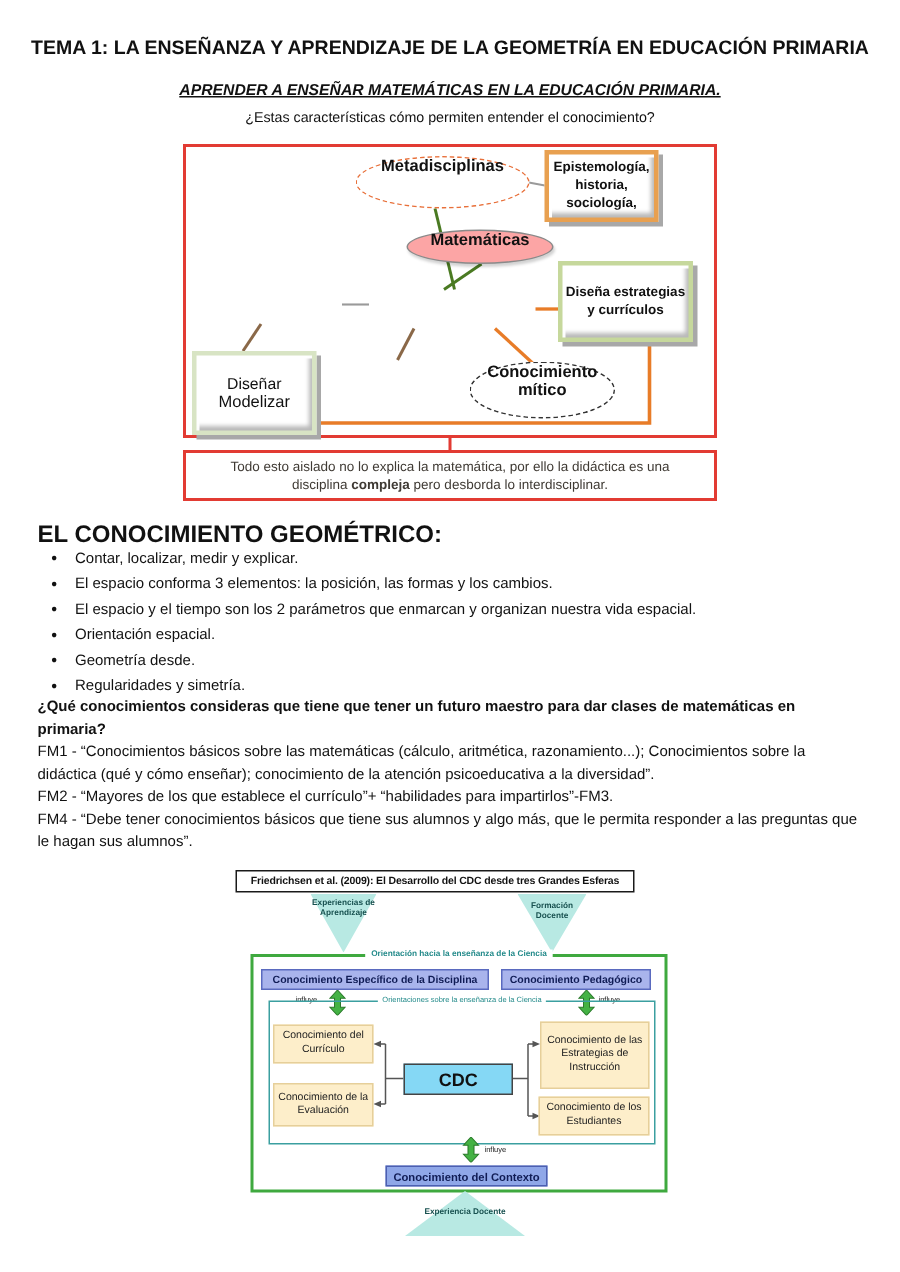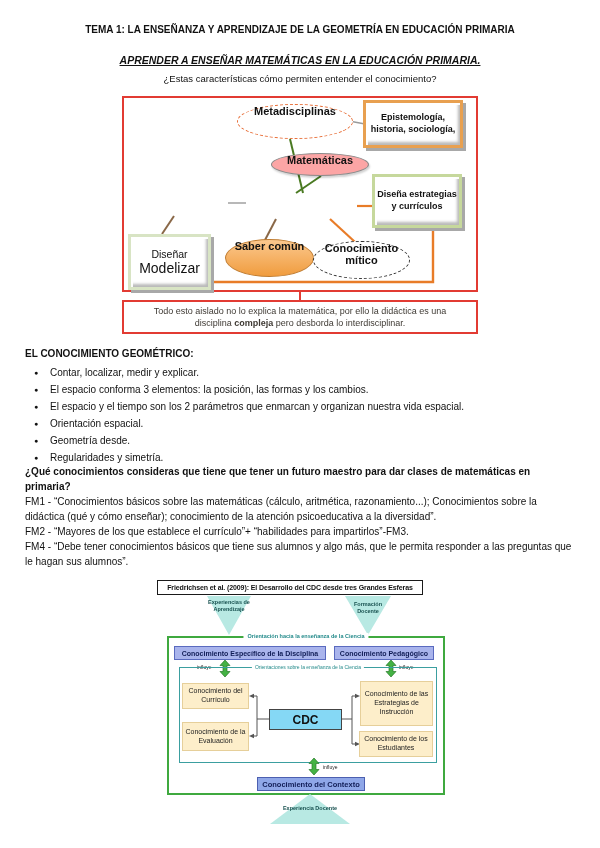--- a/index.html
+++ b/index.html
@@ -1,53 +1,53 @@
 <!DOCTYPE html>
 <html><head>
 <meta charset="utf-8">
 <style>
   html,body{margin:0;padding:0;background:#fff;}
   .page{position:relative;width:600px;height:848px;background:#fff;overflow:hidden;
         font-family:"Liberation Sans","DejaVu Sans",sans-serif;color:#111;}
   .abs{position:absolute;}
 
   
-  .doc-title{top:24px;left:0;right:0;font-size:10px;font-weight:bold;text-align:center;}
+  .doc-title{top:24px;left:0;right:0;font-size:13px;font-weight:bold;text-align:center;}
   .doc-subtitle{top:54px;left:0;right:0;font-size:10.5px;font-weight:bold;text-decoration:underline;text-align:center;font-style:italic;}
   .doc-question{top:73px;left:0;right:0;font-size:9.5px;text-align:center;}
 
   
   .cmap{top:96px;left:122px;width:356px;height:196px;border:2px solid #e23b33;box-sizing:border-box;background:#fff;}
   .cmap svg{position:absolute;left:0;top:0;width:100%;height:100%;}
   .ell{position:absolute;border-radius:50%;display:flex;align-items:flex-start;justify-content:center;
        text-align:center;font-weight:bold;font-size:11px;line-height:1.1;background:#fff;box-sizing:border-box;}
   .ell-meta{left:113px;top:6px;width:116px;height:35px;border:1.5px dashed #e8703a;}
   .ell-mate{left:147px;top:55px;width:98px;height:23px;border:1.2px solid #8a8a8a;background:#fca5a5;box-shadow:1px 2px 2px rgba(0,0,0,.18);}
   .ell-inge{left:14px;top:85px;width:92px;height:40px;border:1.5px dashed #a06a48;}
   .ell-saber{left:101px;top:141px;width:89px;height:38px;border:1.5px solid #c07c30;
              background:linear-gradient(#fbc88e,#f09c3e);}
   .ell-mitico{left:189px;top:143px;width:97px;height:38px;border:1.5px dashed #333;}
   .didactica{left:122px;top:95px;width:111px;height:26px;background:#c9d2a3;border:1px solid #8a8a6a;
              display:flex;align-items:center;justify-content:center;font-weight:bold;font-size:14.5px;letter-spacing:.5px;
              box-shadow:inset 1px 1px 0 #e9edd2,inset -1px -2px 0 #9aa37a,2px 2px 2px rgba(0,0,0,.25);box-sizing:border-box;}
   .bevel{position:absolute;background:#fff;box-sizing:border-box;display:flex;flex-direction:column;
          align-items:center;justify-content:center;text-align:center;
          box-shadow:3px 3px 0 #a8a8a8,inset 2px 2px 0 rgba(255,255,255,.95),inset -2px -3px 3px rgba(0,0,0,.28);}
-  .bevel-epi{left:239px;top:2px;width:100px;height:48px;border:3px solid #e8a050;font-weight:bold;font-size:9px;line-height:1.3;}
+  .bevel-epi{left:239px;top:2px;width:76px;height:48px;border:3px solid #e8a050;font-weight:bold;font-size:9px;line-height:1.3;}
   .bevel-dis{left:248px;top:76px;width:90px;height:54px;border:3px solid #c6d89c;font-weight:bold;font-size:9px;line-height:1.3;}
   .bevel-dm{left:4px;top:136px;width:83px;height:56px;border:3px solid #d8e4c4;}
-  .dm-l1{font-size:10.5px;} .dm-l2{font-size:14px;}
+  .dm-l1{font-size:10.5px;} .dm-l2{font-size:11px;}
 
   .cmap-connector{top:292px;left:299px;width:2px;height:9px;background:#e23b33;}
   .cmap-caption{top:300px;left:122px;width:356px;height:34px;border:2px solid #e23b33;box-sizing:border-box;
                 display:flex;align-items:center;justify-content:center;text-align:center;
                 font-size:9px;line-height:12px;color:#3f3a34;padding:0 14px;}
 
   
-  .geo-heading{top:348px;left:25px;font-size:10px;font-weight:bold;}
+  .geo-heading{top:348px;left:25px;font-size:16px;font-weight:bold;}
   .bullets{top:364px;left:34px;width:548px;font-size:10px;}
   .bullet-row{display:flex;height:17px;align-items:center;}
   .bullet-dot{width:16px;font-size:7px;flex:0 0 16px;}
   .tq{top:464px;left:25px;width:552px;font-size:10px;line-height:15px;}
   .tq-heading{font-weight:bold;}
 
   
   .cdc-title{top:580px;left:157px;width:266px;height:15px;border:1.5px solid #1a1a1a;box-sizing:border-box;background:#fff;
              display:flex;align-items:center;justify-content:center;font-size:7px;font-weight:700;letter-spacing:-0.1px;white-space:nowrap;}
   .tri{position:absolute;background:#b8e9e3;}
@@ -116,23 +116,20 @@
     <div class="ell ell-mate">
         <span>Matemáticas</span>
       </div>
     <div class="bevel bevel-dis">
         <span>Diseña estrategias y currículos</span>
       </div>
     <div class="bevel bevel-dm">
       <span class="dm-l1">Diseñar</span>
       <span class="dm-l2">Modelizar</span>
     </div>
-    <div class="ell ell-saber">
-        <span>Saber común</span>
-      </div>
     <div class="ell ell-mitico">
         <span>Conocimiento mítico</span>
       </div>
   </div>
 
   <div class="abs cmap-connector"></div>
   <div class="abs cmap-caption">
     <div>
       <span>Todo esto aislado no lo explica la matemática, por ello la didáctica es una disciplina </span><b>compleja</b><span> pero desborda lo interdisciplinar.</span>
     </div>

